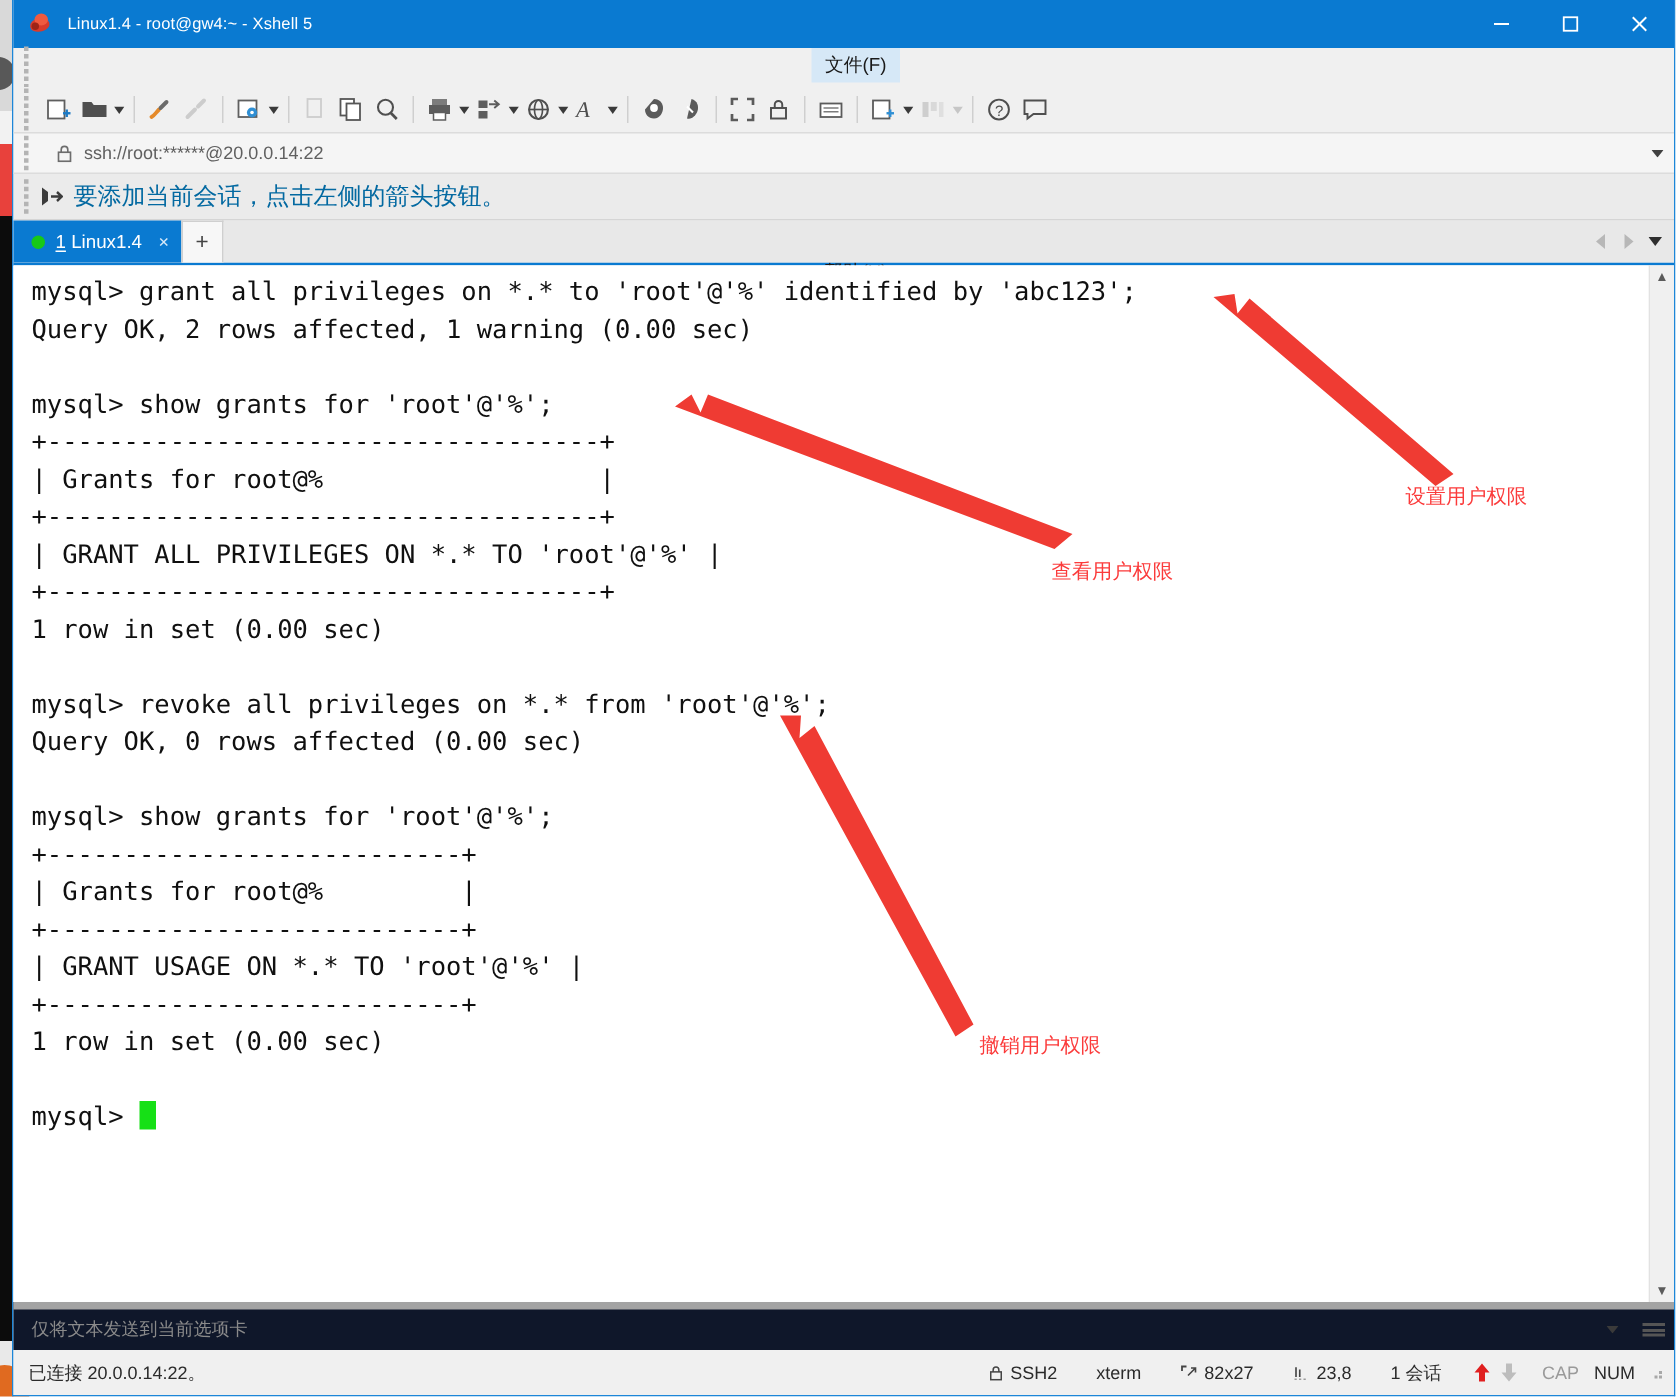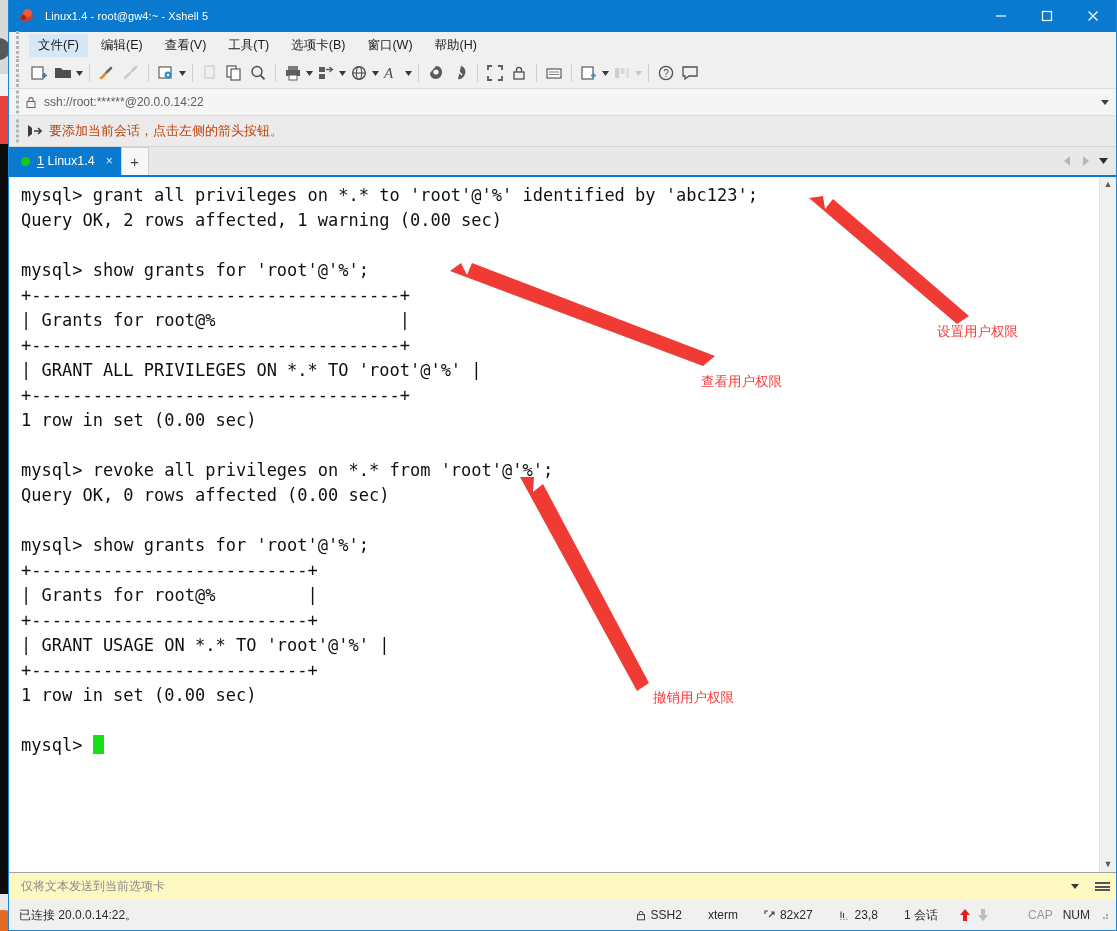--- a/index.html
+++ b/index.html
@@ -65,30 +65,30 @@
   #toolbar{height:30px;background:#f0f0f0;display:flex;align-items:center;
     padding-left:18px;position:relative;flex:0 0 auto;}
   .tb{display:flex;align-items:center;height:24px;padding:0 3px;}
   .tb svg{display:block;}
   .tb-caret{width:9px;height:24px;display:flex;align-items:center;justify-content:center;}
   .tb-sep{width:1px;height:18px;background:#cfcfcf;margin:0 5px;}
 
   
   #address-bar{height:26px;background:#f5f5f5;border-top:1px solid #dcdcdc;
     border-bottom:1px solid #dcdcdc;display:flex;align-items:center;
-    padding-left:16px;position:relative;flex:0 0 auto;}
+    padding-left:28px;position:relative;flex:0 0 auto;}
   #address-lock{margin-right:7px;display:flex;}
   #address-text{font-size:12px;color:#606060;flex:1 1 auto;}
   #address-caret{width:22px;display:flex;align-items:center;justify-content:center;}
 
   
   #hint-bar{height:30px;background:#ebebeb;display:flex;align-items:center;
     padding-left:18px;position:relative;flex:0 0 auto;border-bottom:1px solid #d5d5d5;}
   #hint-icon{margin-right:7px;display:flex;}
-  #hint-text{font-size:13px;color:#c2410c;}
+  #hint-text{font-size:16px;color:#0369a1;}
 
   
   #tab-bar{height:28px;background:#e8e8e8;display:flex;
     flex:0 0 auto;position:relative;}
   #tab-strip{display:flex;align-items:stretch;height:28px;flex:1 1 auto;}
   .tab{background:#0a7ad1;color:#fff;display:flex;align-items:center;
     padding:0 8px 0 12px;height:28px;font-size:12.5px;}
   .tab .dot{width:9px;height:9px;border-radius:50%;background:#17c917;margin-right:7px;}
   .tab .tab-label u{text-underline-offset:2px;}
   .tab .tab-close{margin-left:11px;font-size:12px;color:#d8e9f8;}
@@ -110,21 +110,21 @@
     display:flex;flex-direction:column;justify-content:space-between;align-items:center;
     flex:0 0 auto;padding:3px 0;box-sizing:border-box;}
   .sb-arrow{font-size:9px;color:#5b5b5b;line-height:1;}
 
   
   #annotations{position:absolute;inset:0;pointer-events:none;}
   .anno-label{position:absolute;color:#fb3b3b;font-size:13.5px;
     font-family:"DejaVu Sans", sans-serif;white-space:nowrap;}
 
   
-  #send-bar{height:27px;background:#fef9c3;border-top:1px solid #a3a3a3;display:flex;
+  #send-bar{height:27px;background:#0f172a;border-top:5px solid #a3a3a3;display:flex;
     align-items:center;padding-left:12px;flex:0 0 auto;}
   #send-text{font-size:12px;color:#8a8a8a;flex:1 1 auto;}
   #send-caret{width:26px;display:flex;align-items:center;justify-content:center;}
   #send-menu{width:28px;display:flex;align-items:center;justify-content:center;}
   #send-menu i{display:block;width:15px;height:2px;background:#555;margin:1.5px 0;}
 
   
   #status-bar{height:30px;background:#f0f0f0;display:flex;align-items:center;
     padding:0 6px 0 10px;flex:0 0 auto;font-size:12px;color:#2b2b2b;}
   #status-left{flex:1 1 auto;white-space:nowrap;}
@@ -167,21 +167,21 @@
         </svg>
     </div>
     <div class="winbtn">
       <svg width="12" height="12" viewBox="0 0 12 12">
           <line x1="1.5" y1="1.5" x2="10.5" y2="10.5" stroke="#fff" stroke-width="1.3"></line>
           <line x1="10.5" y1="1.5" x2="1.5" y2="10.5" stroke="#fff" stroke-width="1.3"></line>
         </svg>
     </div>
   </div>
 
-  <div id="menu-bar" style="position:relative;">
+  <div id="menu-bar" style="position:relative;flex-direction:column;">
     <div class="grip">
         <i></i>
         <i></i>
         <i></i>
         <i></i>
         <i></i>
         <i></i>
       </div>
     <div class="menu-item active">文件(F)</div>
     <div class="menu-item">编辑(E)</div>
@@ -573,21 +573,21 @@
       <div class="st-cell" style="padding:0 4px 0 8px;">
         <svg width="12" height="14" viewBox="0 0 12 14">
             <path d="M6 1l5 6H8v6H4V7H1z" fill="#e01f1f"></path>
           </svg>
       </div>
       <div class="st-cell" style="padding:0 10px 0 2px;">
         <svg width="12" height="14" viewBox="0 0 12 14">
             <path d="M6 13l5-6H8V1H4v6H1z" fill="#bdbdbd"></path>
           </svg>
       </div>
-      <div class="st-cell dim" style="padding:0 6px 0 6px;margin-left:23px;">CAP</div>
+      <div class="st-cell dim" style="padding:0 6px 0 6px;">CAP</div>
       <div class="st-cell" style="padding:0 4px 0 4px;">NUM</div>
       <div id="st-resize">
         <i style="left:8px;top:8px;"></i>
           <i style="left:5px;top:8px;"></i>
           <i style="left:8px;top:5px;"></i>
       </div>
     </div>
   </div>
 
 </div>

